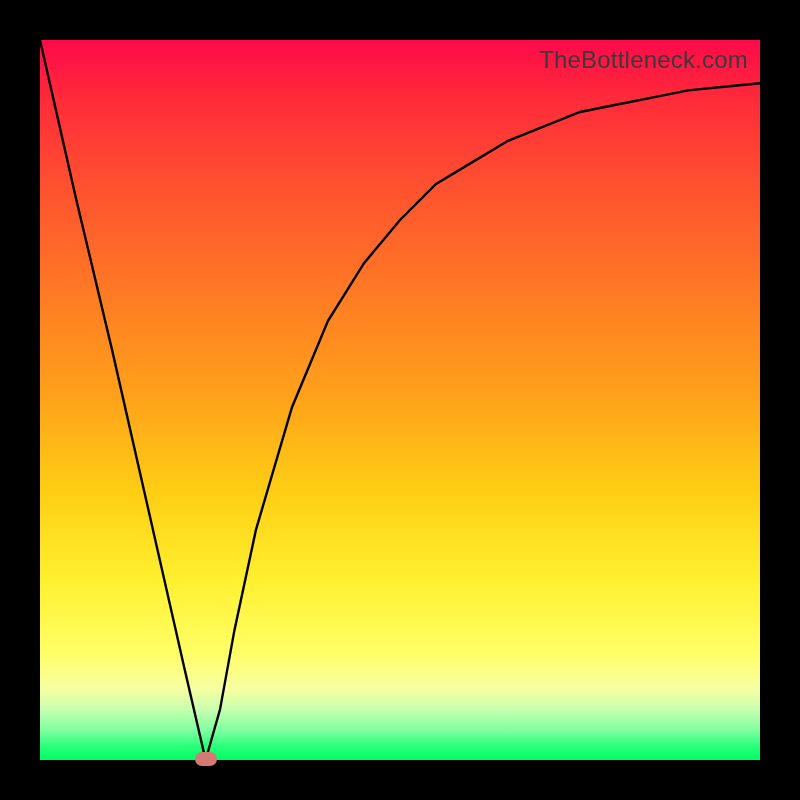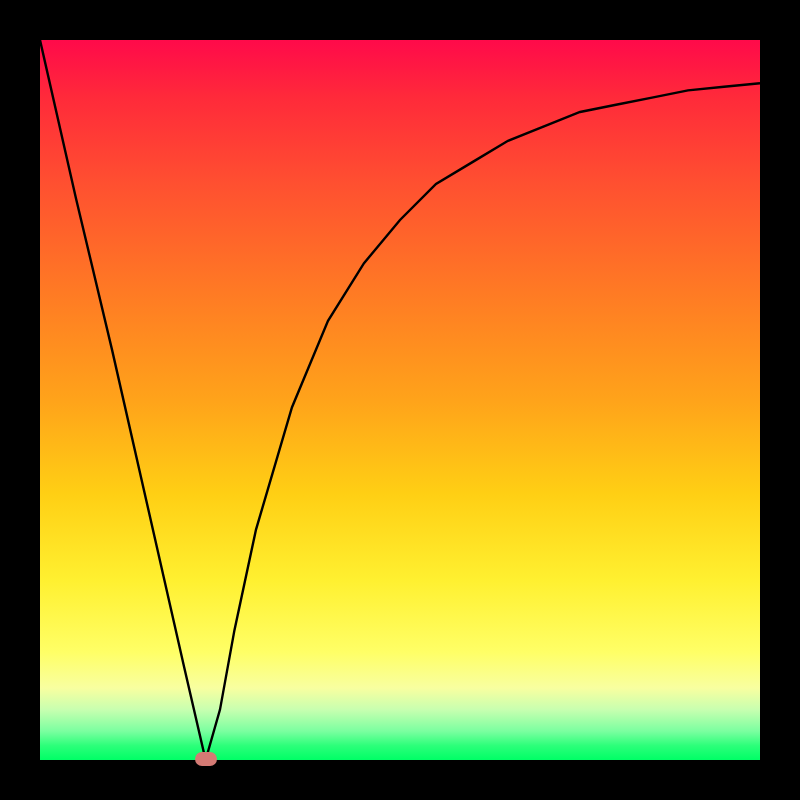--- a/index.html
+++ b/index.html
@@ -62,20 +62,21 @@
     height: 14px;
     background: #d47a74;
     border-radius: 7px;
   }
 </style>
 </head>
 <body>
 
 <div class="frame">
   <div class="plot-area">
+    <div class="watermark">TheBottleneck.com</div>
 
     <svg class="curve" viewBox="0 0 720 720" preserveAspectRatio="none">
       <path fill="none" stroke="#000" stroke-width="2.4" d="M0.0 0.0 L36.0 158.4 L72.0 309.6 L108.0 468.0 L144.0 626.4 L165.6 720.0 L180.0 669.6 L194.4 590.4 L216.0 489.6 L252.0 367.2 L288.0 280.8 L324.0 223.2 L360.0 180.0 L396.0 144.0 L432.0 122.4 L468.0 100.8 L504.0 86.4 L540.0 72.0 L576.0 64.8 L612.0 57.6 L648.0 50.4 L684.0 46.8 L720.0 43.2"></path>
     </svg>
 
     <div class="marker" style="left: 154.6px; top: 712px; background: rgb(212, 122, 116);"></div>
   </div>
 </div>
 
 </body></html>

